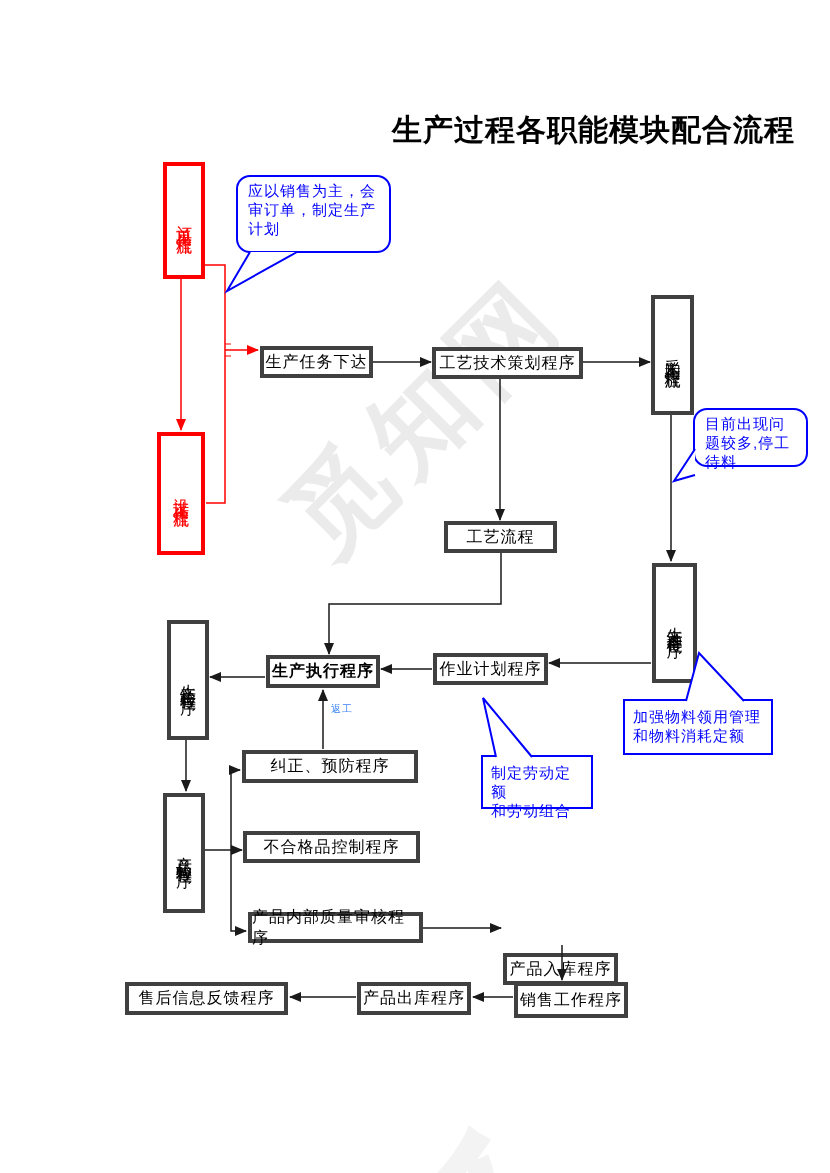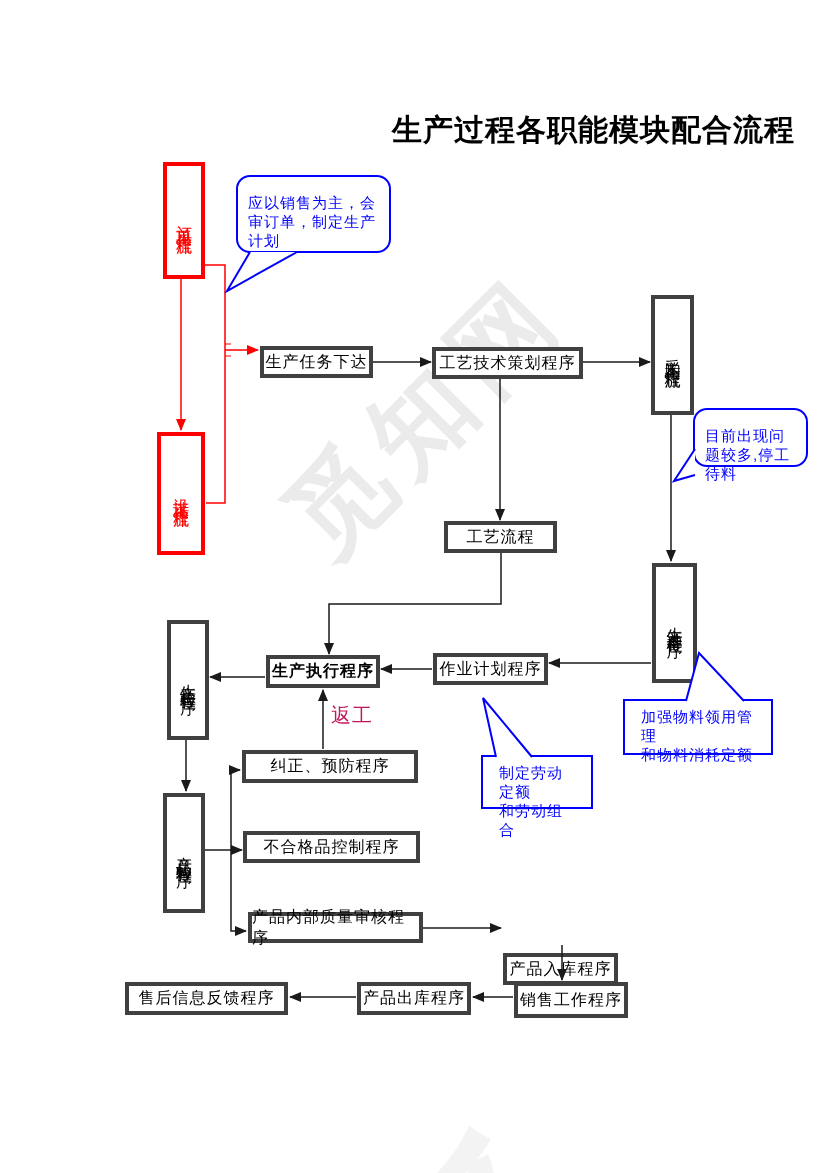--- a/index.html
+++ b/index.html
@@ -22,25 +22,25 @@
   }
   .node.vert{
     writing-mode:vertical-rl;text-orientation:upright;
     letter-spacing:3px;line-height:1;
   }
   .node.red{border-color:#ff0000;color:#ff0000;}
   .callout{
     position:absolute;box-sizing:border-box;background:#fff;
     border:2px solid #0000ff;color:#0000ff;
     font-size:15px;line-height:1.27;letter-spacing:1px;
-    padding:6px 16px;z-index:3;
+    padding:6px 8px;z-index:3;
   }
-  .callout.round{border-radius:14px;padding:16px 10px;}
+  .callout.round{border-radius:14px;padding:4px 10px;}
   .floatlabel{
-    position:absolute;font-size:20px;color:#be185d;z-index:4;letter-spacing:1px;
+    position:absolute;font-size:10px;color:#3b82f6;z-index:4;letter-spacing:1px;
   }
   .wm{
     position:absolute;color:#ebebeb;font-weight:bold;z-index:1;
     text-align:center;white-space:nowrap;pointer-events:none;
   }
   .wm.main{
     left:245px;top:355px;width:360px;height:120px;line-height:120px;
     font-size:100px;letter-spacing:14px;transform:rotate(-45deg);
   }
   .wm.partial{

